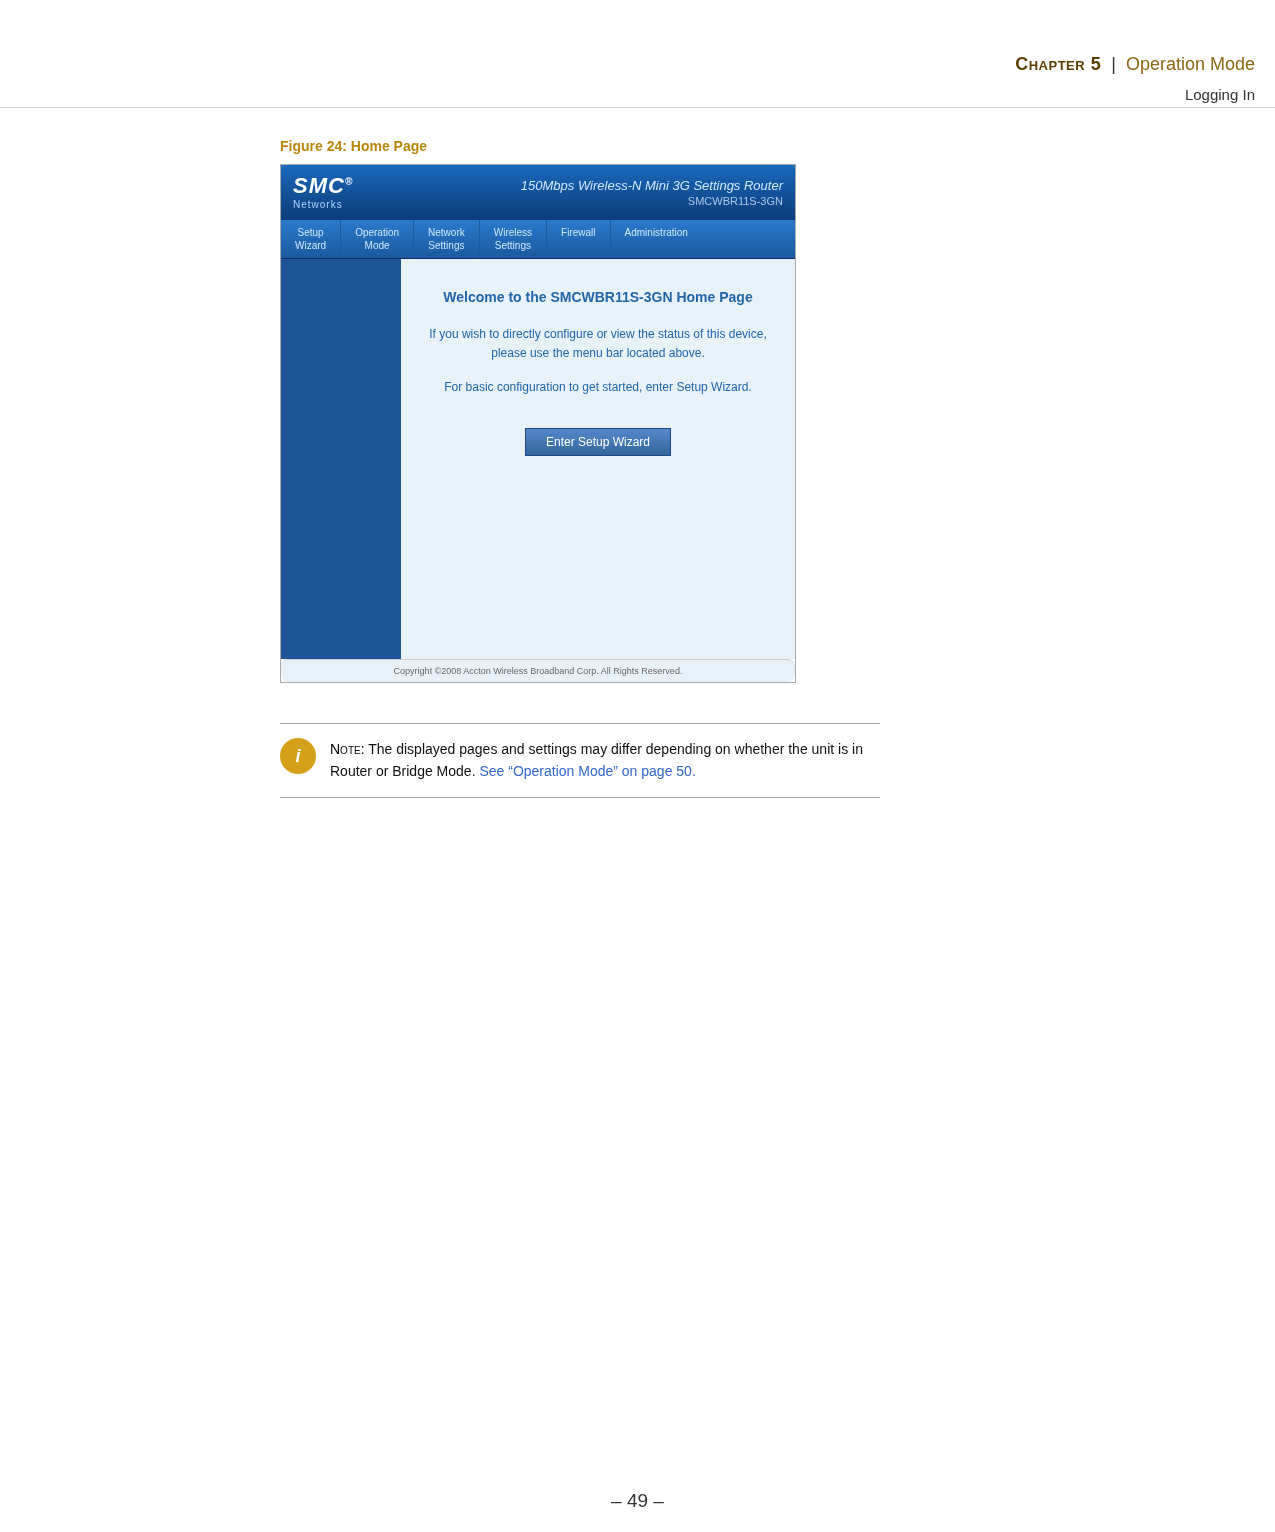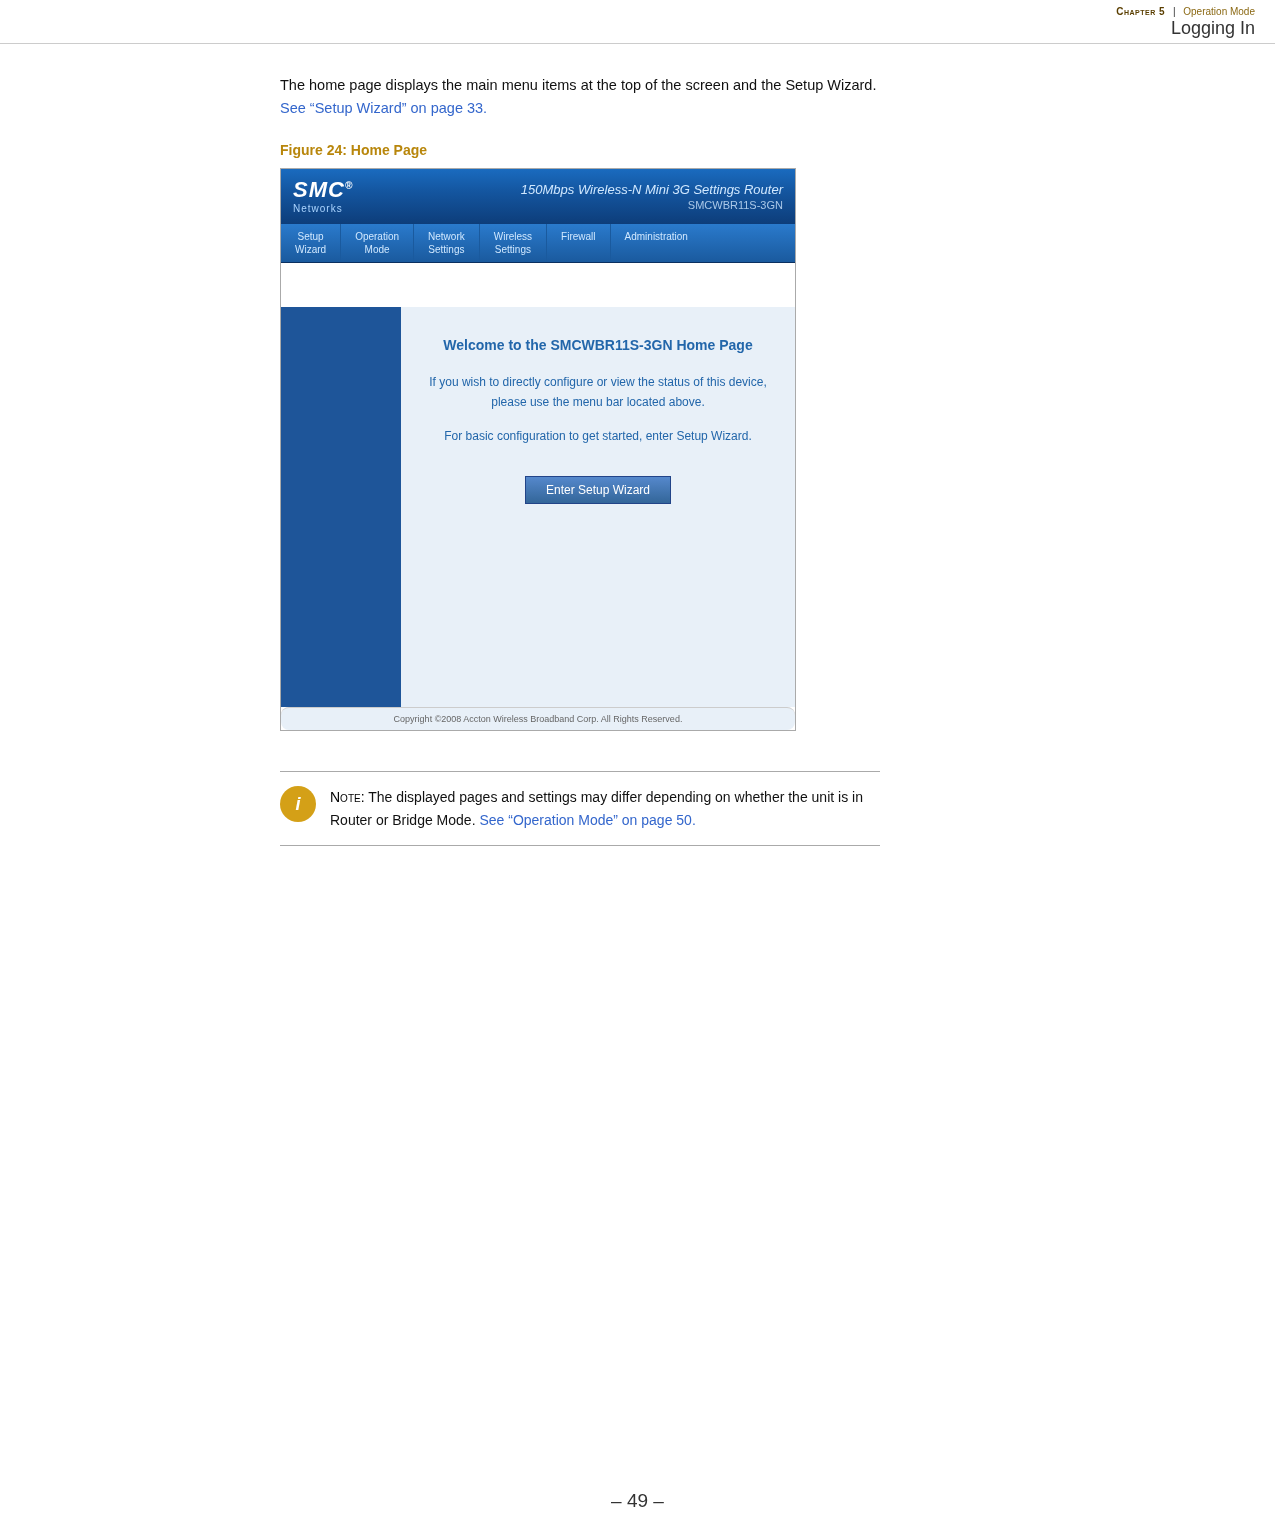--- a/index.html
+++ b/index.html
@@ -15,42 +15,43 @@
 
     
     .page-header {
       width: 100%;
       background: #fff;
       border-bottom: 1px solid #ccc;
       padding: 6px 20px 4px 20px;
       text-align: right;
     }
     .breadcrumb-line {
-      font-size: 10px;
+      font-size: 18px;
       color: #333;
+      margin-top: 48px;
     }
     .breadcrumb-chapter {
       font-variant: small-caps;
       font-weight: bold;
       color: #5a3e00;
       letter-spacing: 0.5px;
     }
     .breadcrumb-sep {
       color: #333;
       margin: 0 5px;
     }
     .breadcrumb-link {
       color: #8b6914;
       text-decoration: none;
     }
     .breadcrumb-current {
       color: #333;
       display: block;
-      font-size: 18px;
-      margin-top: 1px;
+      font-size: 15px;
+      margin-top: 11px;
     }
 
     
     .main-content {
       padding: 30px 60px 60px 280px;
       max-width: 940px;
     }
 
     .intro-text {
       font-size: 14.5px;
@@ -140,21 +141,20 @@
       line-height: 1.3;
       border-right: 1px solid #1a5a9e;
     }
     .router-nav-item:last-child { border-right: none; }
 
     
     .router-body {
       display: flex;
       background: #1e5599;
       min-height: 400px;
-      margin-top: 44px;
     }
     .router-sidebar {
       width: 120px;
       background: #1e5599;
     }
     .router-main-content {
       flex: 1;
       background: #e8f0f8;
       padding: 30px 20px;
       text-align: center;
@@ -249,24 +249,20 @@
   <div class="breadcrumb-line">
     <span class="breadcrumb-chapter">Chapter 5</span>
     <span class="breadcrumb-sep">|</span>
     <a class="breadcrumb-link" href="#">Operation Mode</a>
   </div>
   <div class="breadcrumb-current">Logging In</div>
 </div>
 
 <div class="main-content">
 
-  <p class="intro-text">
-    <span>The home page displays the main menu items at the top of the screen and the Setup Wizard.</span>
-    <a class="intro-link" href="#">See “Setup Wizard” on page 33.</a>
-  </p>
 
   <p class="figure-title">
     <span>Figure 24:</span>
     <span>Home Page</span>
   </p>
 
   <div class="router-screenshot">
 
     <div class="router-header">
       <div class="smc-logo">

